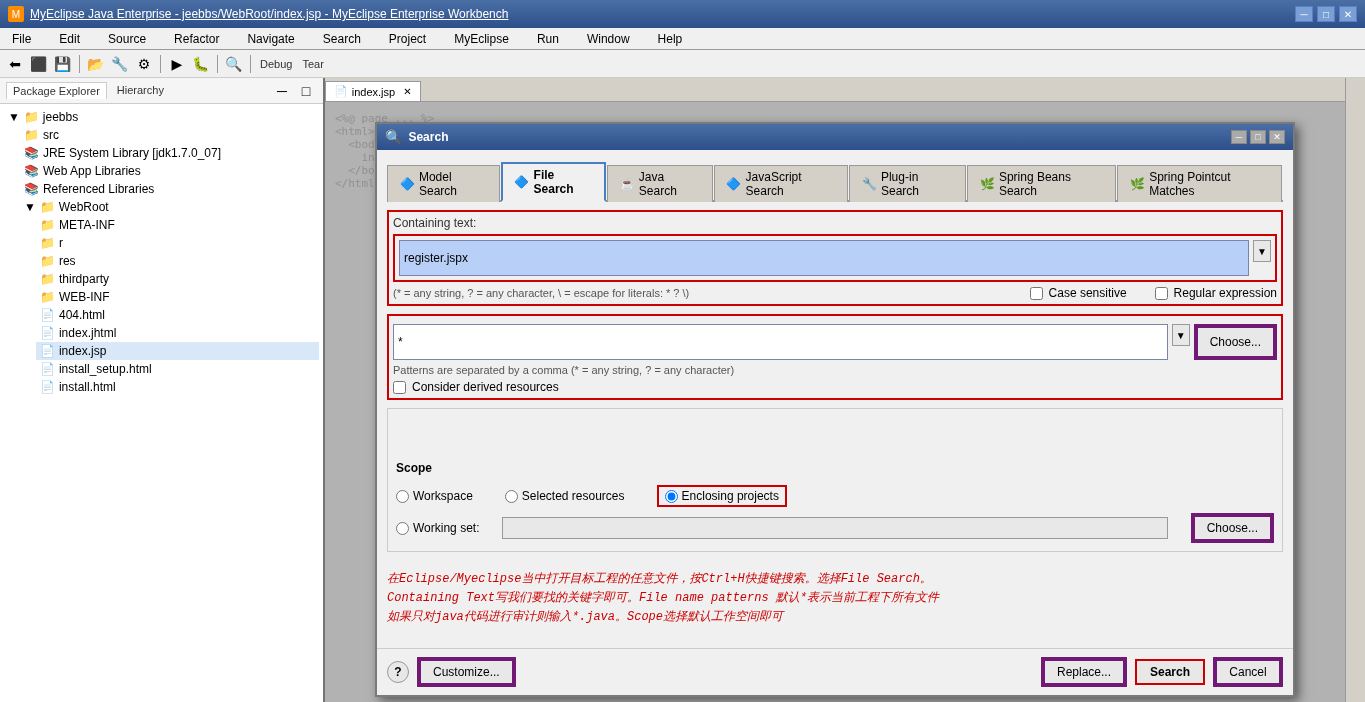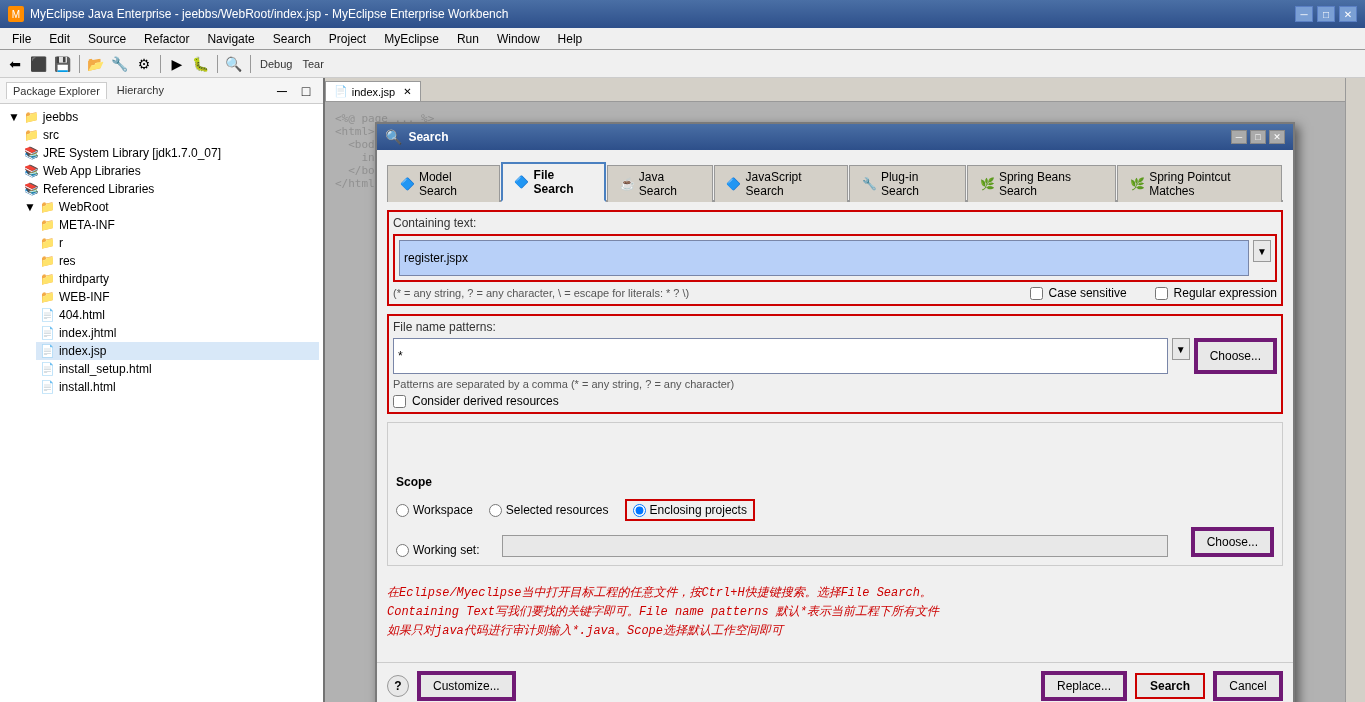--- a/index.html
+++ b/index.html
@@ -2,26 +2,26 @@
 <html><head>
   <meta charset="utf-8">
   <style>
     * { box-sizing: border-box; margin: 0; padding: 0; }
     body { font-family: 'Segoe UI', Tahoma, Geneva, Verdana, sans-serif; font-size: 12px; background: #d4d0c8; overflow: hidden; }
 
     
     .title-bar { background: linear-gradient(to bottom, #4a6fa5, #2d4f8a); color: white; padding: 4px 8px; display: flex; align-items: center; justify-content: space-between; height: 28px; }
     .title-bar-left { display: flex; align-items: center; gap: 6px; }
     .title-bar-icon { width: 16px; height: 16px; background: #ff8c00; border-radius: 2px; display: flex; align-items: center; justify-content: center; font-size: 10px; color: white; }
-    .title-bar-text { font-size: 12px; font-weight: normal; }
+    .title-bar-text { font-size: 12px; font-weight: normal; text-decoration: underline; }
     .title-bar-controls { display: flex; gap: 4px; }
     .title-bar-btn { width: 18px; height: 16px; background: #7a9fd4; border: 1px solid #5a7fc4; color: white; font-size: 10px; display: flex; align-items: center; justify-content: center; cursor: pointer; }
 
     
-    .menu-bar { background: #f0f0f0; border-bottom: 1px solid #999; padding: 2px 4px; display: flex; gap: 2px; height: 22px; align-items: center; }
+    .menu-bar { background: #f0f0f0; border-bottom: 1px solid #999; padding: 2px 4px; display: flex; gap: 12px; height: 22px; align-items: center; }
     .menu-item { padding: 2px 8px; font-size: 12px; cursor: pointer; color: #000; }
 
     
     .toolbar { background: #f0f0f0; border-bottom: 1px solid #ccc; padding: 2px 4px; display: flex; align-items: center; gap: 2px; height: 28px; flex-wrap: wrap; }
     .tb-btn { width: 22px; height: 22px; border: 1px solid transparent; background: transparent; cursor: pointer; display: flex; align-items: center; justify-content: center; font-size: 14px; }
     .tb-sep { width: 1px; height: 18px; background: #999; margin: 0 3px; }
     .tb-text { font-size: 11px; color: #333; padding: 0 4px; }
 
     
     .main-layout { display: flex; height: calc(100vh - 78px); }
@@ -70,23 +70,23 @@
     
     .checkbox-row { display: flex; align-items: center; gap: 6px; font-size: 12px; }
     .checkbox-row input[type=checkbox] { margin: 0; }
 
     
     .helper-text { font-size: 11px; color: #555; }
 
     
     .scope-section { border: 1px solid #ccc; padding: 8px; display: flex; flex-direction: column; gap: 6px; }
     .scope-title { font-size: 12px; font-weight: bold; margin-bottom: 4px; margin-top: 44px; }
-    .scope-row { display: flex; gap: 16px; align-items: center; }
+    .scope-row { display: flex; gap: 32px; align-items: center; }
     .radio-label { display: flex; align-items: center; gap: 4px; font-size: 12px; }
-    .working-set-row { display: flex; align-items: flex-end; gap: 23px; }
+    .working-set-row { display: flex; align-items: center; gap: 23px; }
     .working-set-input { flex: 1; height: 22px; background: #e8e8e8; border: 1px solid #999; }
 
     
     .info-text { font-size: 12px; color: #cc0000; line-height: 1.6; font-family: 'Courier New', monospace; padding: 10px 0; }
 
     
     .dialog-footer { display: flex; align-items: center; justify-content: space-between; padding: 8px 10px; border-top: 1px solid #ccc; background: #f0f0f0; }
     .footer-left { display: flex; align-items: center; gap: 8px; }
     .footer-right { display: flex; gap: 8px; align-items: center; }
     .btn { padding: 4px 12px; font-size: 12px; background: #e8e8e8; border: 4px solid #701a75; cursor: pointer; min-width: 70px; text-align: center; }
@@ -325,21 +325,20 @@
                   </label>
                   <label class="checkbox-row">
                     <input type="checkbox" style="">
                     <span>Regular expression</span>
                   </label>
                 </div>
               </div>
             </div>
 
             <div class="border-red">
-              <div class="form-label">File name patterns:</div>
               <div style="display:flex;gap:4px;margin-top:4px;">
                 <input type="text" class="text-input" style="flex: 1 1 0%;" value="*">
                 <div class="input-arrow">▼</div>
                 <button class="btn">Choose...</button>
               </div>
               <div class="helper-text" style="margin-top:4px;">Patterns are separated by a comma (* = any string, ? = any character)</div>
               <label class="checkbox-row" style="margin-top:4px;">
                 <input type="checkbox" style="">
                 <span>Consider derived resources</span>
               </label>

